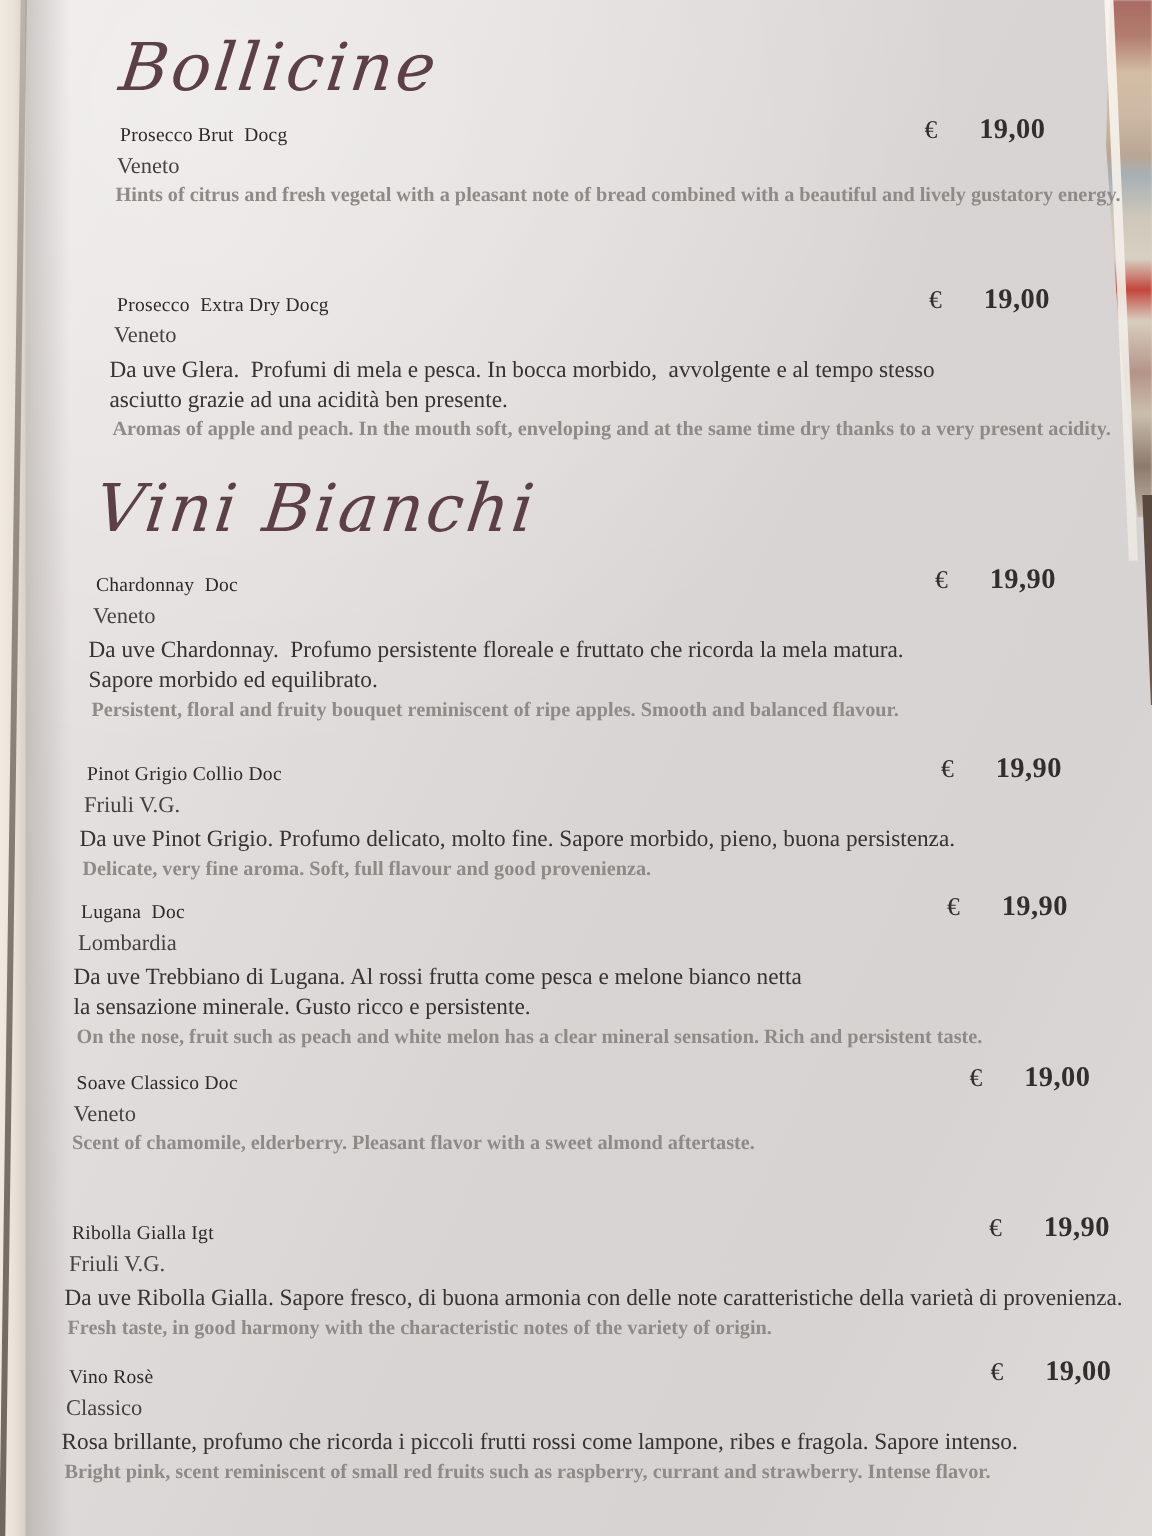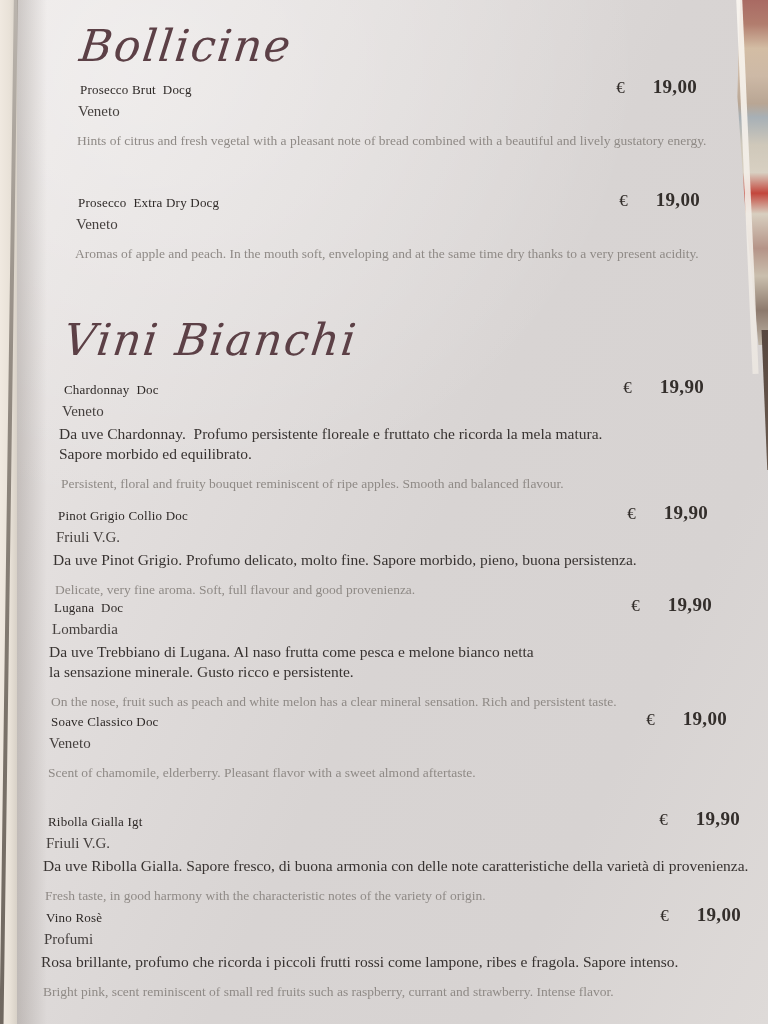--- a/index.html
+++ b/index.html
@@ -50,22 +50,22 @@
     transform:skewX(-7deg);}
   .heading-0{top:24px;left:80px;}
   .heading-1{top:318px;left:64px;}
 
   .item{position:absolute;right:8px;color:var(--desc);}
   .name{font-size:13px;font-weight:normal;color:var(--name);letter-spacing:.2px;
     white-space:pre-wrap;line-height:20px;}
   .region{font-size:15px;color:var(--region);line-height:19px;
     margin:2px 0 0 -2px;}
   .desc{font-size:15.5px;line-height:20px;margin:3px 0 0 -5px;white-space:pre-wrap;}
-  .desc-en{font-size:13.5px;line-height:17px;color:var(--muted);margin:11px 0 0 -3px;
-    white-space:pre-wrap;}
+  .desc-en{font-size:13.5px;line-height:17px;color:var(--muted);margin:0 0 0 -3px;
+    white-space:pre-wrap;font-weight:bold;}
   .price{position:absolute;top:-4px;display:flex;align-items:baseline;gap:28px;
     color:var(--price);}
   .cur{font-size:17px;}
   .amt{font-size:19px;font-weight:600;letter-spacing:.3px;}
 
   .item-0{top:80px;left:80px;}  .item-0 .price{right:63px;}
   .item-1{top:193px;left:78px;} .item-1 .price{right:60px;}
   .item-2{top:380px;left:64px;} .item-2 .price{right:56px;}
   .item-3{top:506px;left:58px;} .item-3 .price{right:52px;}
   .item-4{top:598px;left:54px;} .item-4 .price{right:48px;}
@@ -96,20 +96,22 @@
     <div class="region">Veneto</div>
     <div class="desc-en">Hints of citrus and fresh vegetal with a pleasant note of bread combined with a beautiful and lively gustatory energy.</div>
   </div>
       <div class="item item-1">
     <div class="price">
       <span class="cur">€</span>
       <span class="amt">19,00</span>
     </div>
     <div class="name">Prosecco  Extra Dry Docg</div>
     <div class="region">Veneto</div>
+    <div class="desc">Da uve Glera.  Profumi di mela e pesca. In bocca morbido,  avvolgente e al tempo stesso
+asciutto grazie ad una acidità ben presente.</div>
     <div class="desc-en">Aromas of apple and peach. In the mouth soft, enveloping and at the same time dry thanks to a very present acidity.</div>
   </div>
       <div class="item item-2">
     <div class="price">
       <span class="cur">€</span>
       <span class="amt">19,90</span>
     </div>
     <div class="name">Chardonnay  Doc</div>
     <div class="region">Veneto</div>
     <div class="desc">Da uve Chardonnay.  Profumo persistente floreale e fruttato che ricorda la mela matura.
@@ -126,21 +128,21 @@
     <div class="desc">Da uve Pinot Grigio. Profumo delicato, molto fine. Sapore morbido, pieno, buona persistenza.</div>
     <div class="desc-en">Delicate, very fine aroma. Soft, full flavour and good provenienza.</div>
   </div>
       <div class="item item-4">
     <div class="price">
       <span class="cur">€</span>
       <span class="amt">19,90</span>
     </div>
     <div class="name">Lugana  Doc</div>
     <div class="region">Lombardia</div>
-    <div class="desc">Da uve Trebbiano di Lugana. Al naso frutta come pesca e melone bianco netta
+    <div class="desc">Da uve Trebbiano di Lugana. Al rossi frutta come pesca e melone bianco netta
 la sensazione minerale. Gusto ricco e persistente.</div>
     <div class="desc-en">On the nose, fruit such as peach and white melon has a clear mineral sensation. Rich and persistent taste.</div>
   </div>
       <div class="item item-5">
     <div class="price">
       <span class="cur">€</span>
       <span class="amt">19,00</span>
     </div>
     <div class="name">Soave Classico Doc</div>
     <div class="region">Veneto</div>
@@ -155,18 +157,18 @@
     <div class="region">Friuli V.G.</div>
     <div class="desc">Da uve Ribolla Gialla. Sapore fresco, di buona armonia con delle note caratteristiche della varietà di provenienza.</div>
     <div class="desc-en">Fresh taste, in good harmony with the characteristic notes of the variety of origin.</div>
   </div>
       <div class="item item-7">
     <div class="price">
       <span class="cur">€</span>
       <span class="amt">19,00</span>
     </div>
     <div class="name">Vino Rosè</div>
-    <div class="region">Profumi</div>
+    <div class="region">Classico</div>
     <div class="desc">Rosa brillante, profumo che ricorda i piccoli frutti rossi come lampone, ribes e fragola. Sapore intenso.</div>
     <div class="desc-en">Bright pink, scent reminiscent of small red fruits such as raspberry, currant and strawberry. Intense flavor.</div>
   </div>
     </div>
 </div>
 
 </body></html>

